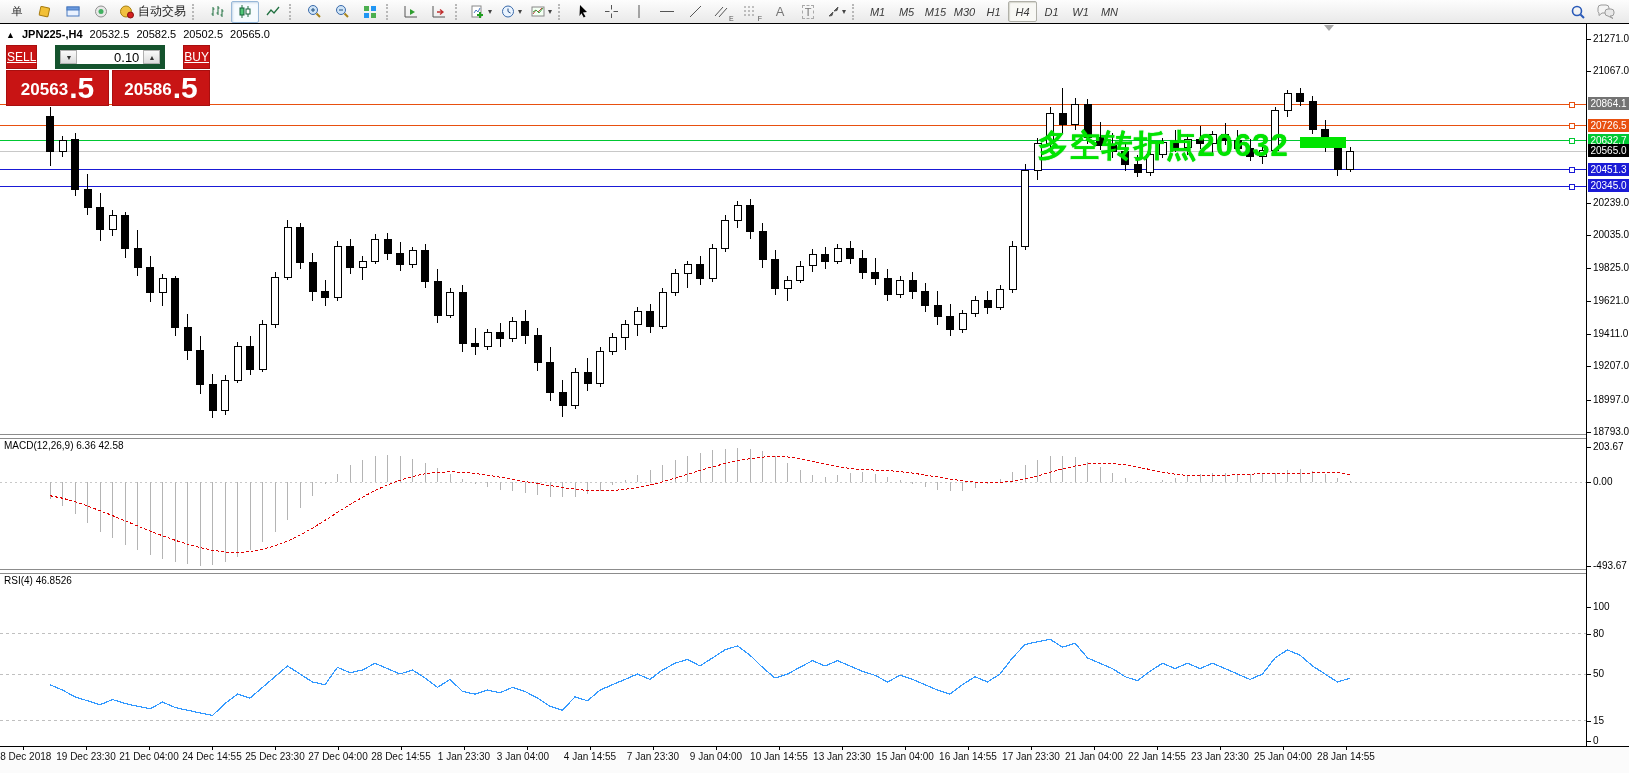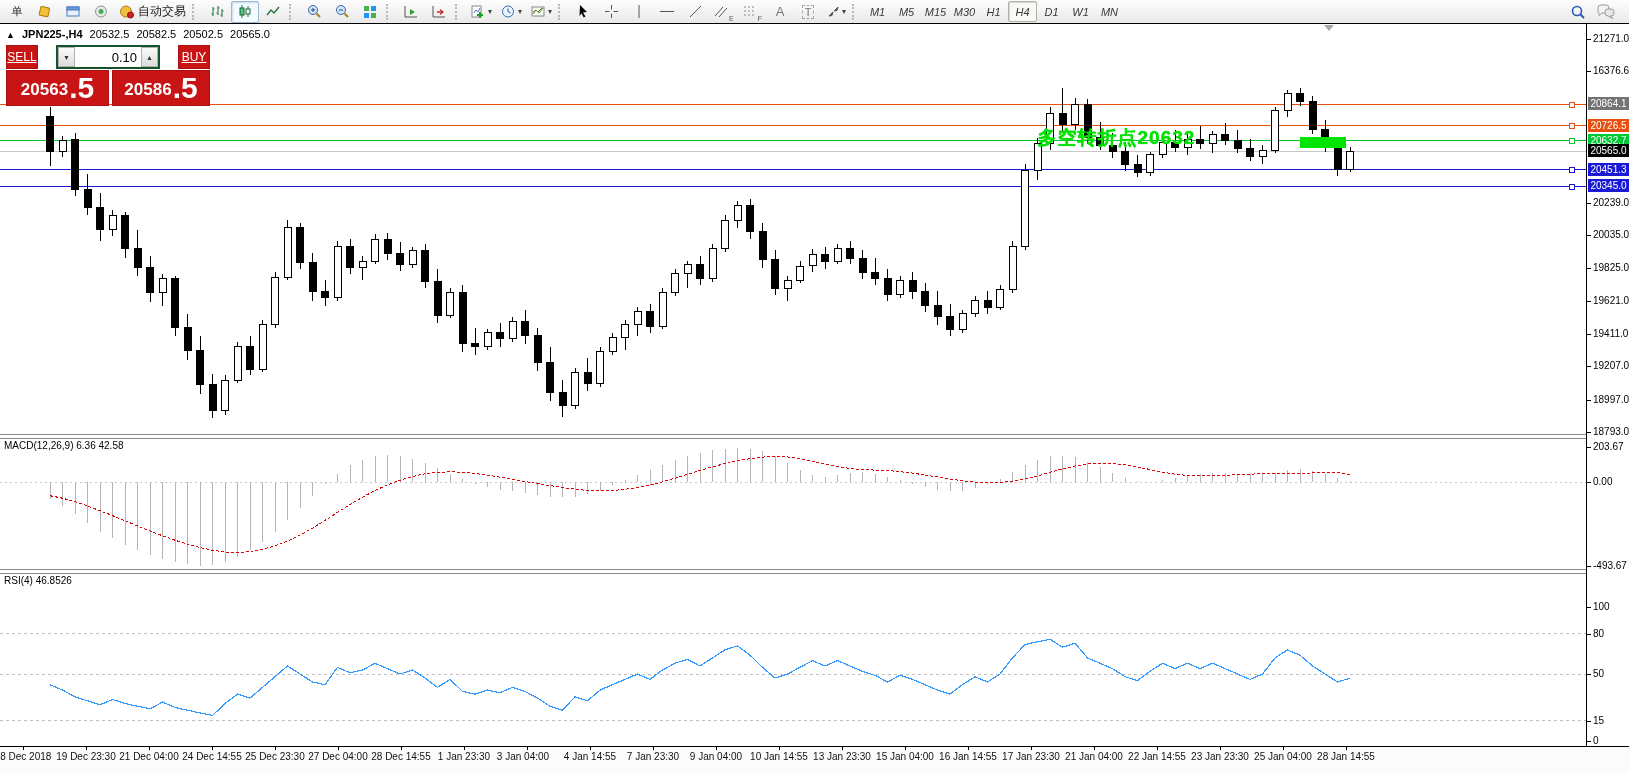--- a/index.html
+++ b/index.html
@@ -23,28 +23,28 @@
   #plot-layer svg{position:absolute;left:0;top:0;}
   .divider{position:absolute;left:0;width:1629px;height:3px;background:#fff;
     border-top:1px solid #8c8c8c;border-bottom:1px solid #8c8c8c;}
   .pane-grip{position:absolute;left:1324px;top:1px;width:0;height:0;
     border-left:5px solid transparent;border-right:5px solid transparent;border-top:6px solid #a8a8a8;}
   
   .sym-header{position:absolute;left:6px;top:4px;font-size:11px;color:#000;white-space:nowrap;}
   .sym-header span{margin-right:4px;}
   .ind-label{position:absolute;left:4px;font-size:10px;color:#000;white-space:nowrap;}
   
-  .annotation-text{position:absolute;font-size:19px;font-weight:bold;color:#00e400;
+  .annotation-text{position:absolute;font-size:31px;font-weight:bold;color:#00e400;
     white-space:nowrap;letter-spacing:1px;text-shadow:0 0 1px #00c000;}
   
   .trade-panel{position:absolute;left:6px;top:21px;width:204px;}
   .tp-row1{display:flex;height:24px;}
   .tp-btn{background:#c81414;color:#fff;font-size:12px;width:49px;display:flex;align-items:center;
     justify-content:center;text-decoration:underline;border:1px solid #a80f0f;box-sizing:border-box;}
-  .tp-spin{display:flex;flex:1;margin:0 18px;border:2px solid #14532d;box-sizing:border-box;background:#0ea5e9;}
+  .tp-spin{display:flex;flex:1;margin:0 18px;border:5px solid #14532d;box-sizing:border-box;background:#0ea5e9;}
   .tp-step{width:15px;background:linear-gradient(#fafafa,#dcdcdc);border:1px solid #b0b0b0;
     font-size:7px;color:#333;display:flex;align-items:center;justify-content:center;}
   .tp-vol{flex:1;border:none;outline:none;font-size:13px;text-align:right;padding-right:4px;width:60px;
     font-family:"Liberation Sans",sans-serif;}
   .tp-row2{display:flex;margin-top:1px;}
   .tp-price{background:#c81414;color:#fff;height:36px;display:flex;align-items:flex-end;
     justify-content:center;border:1px solid #a80f0f;box-sizing:border-box;padding-bottom:2px;}
   .tp-price .pm{font-size:17px;font-weight:bold;line-height:26px;}
   .tp-price .pb{font-size:30px;font-weight:bold;line-height:30px;margin-left:1px;}
   .tp-price.sell{width:103px;margin-right:3px;}
@@ -639,21 +639,21 @@
     <span>RSI(4)</span> <span>46.8526</span>
   </div>
 
   <div class="divider" style="top:410px;"></div>
   <div class="divider" style="top:545px;"></div>
 
   <div class="y-scale" id="y-scale">
       <div class="ytick-mark" style="top:15px"></div>
       <div class="ytick-label" style="top:9px">21271.0</div>
       <div class="ytick-mark" style="top:47px"></div>
-      <div class="ytick-label" style="top:41px">16376.6</div>
+      <div class="ytick-label" style="top:41px">21067.0</div>
       <div class="ytick-mark" style="top:179px"></div>
       <div class="ytick-label" style="top:173px">20239.0</div>
       <div class="ytick-mark" style="top:211px"></div>
       <div class="ytick-label" style="top:205px">20035.0</div>
       <div class="ytick-mark" style="top:244px"></div>
       <div class="ytick-label" style="top:238px">19825.0</div>
       <div class="ytick-mark" style="top:277px"></div>
       <div class="ytick-label" style="top:271px">19621.0</div>
       <div class="ytick-mark" style="top:310px"></div>
       <div class="ytick-label" style="top:304px">19411.0</div>

